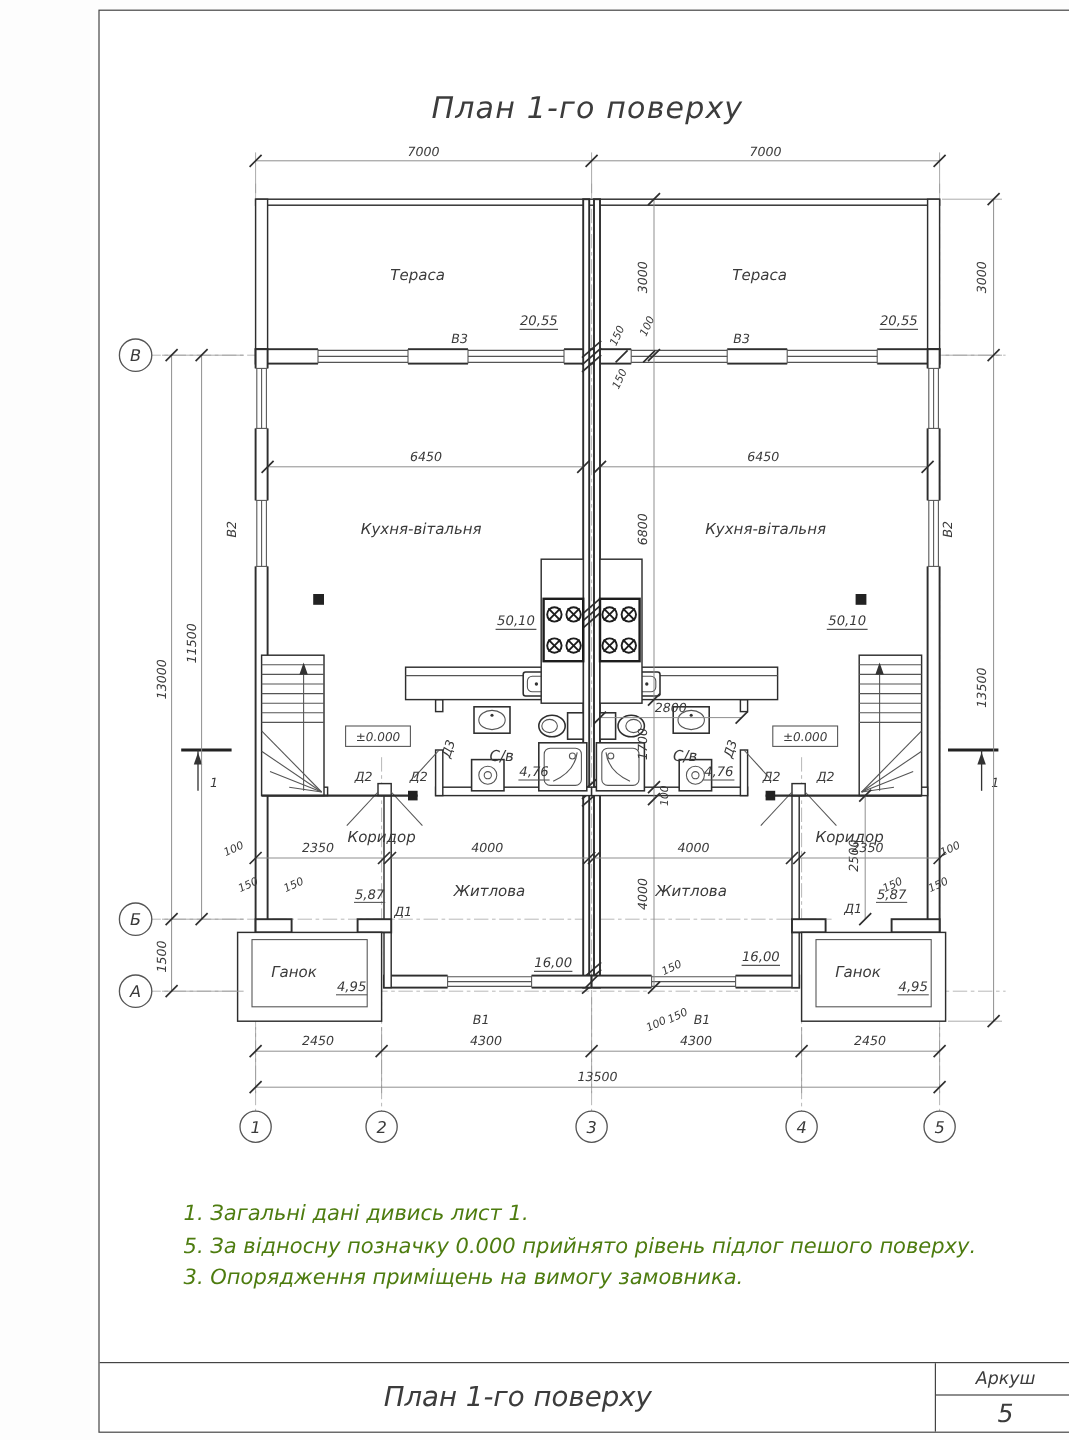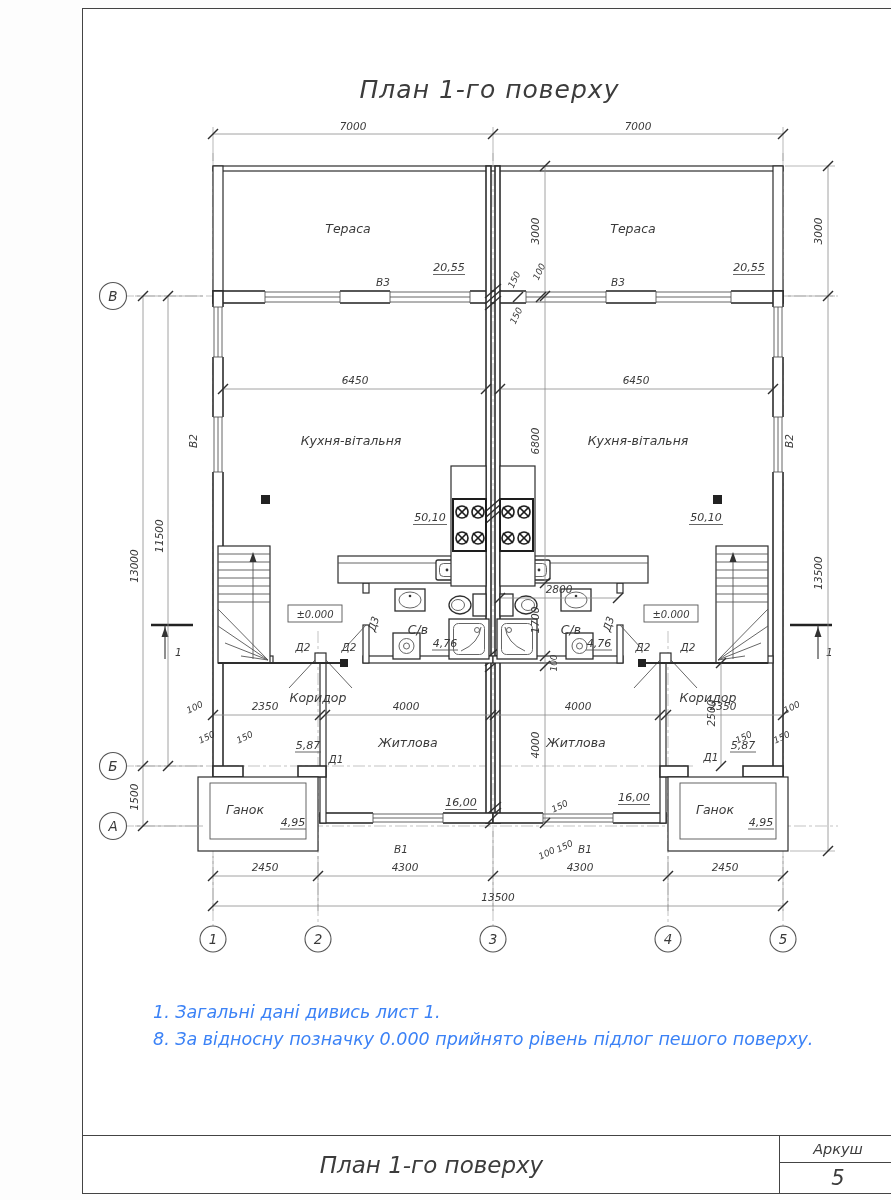--- a/index.html
+++ b/index.html
@@ -20,21 +20,21 @@
   .t-mk{font-size:10.5px;}
   .wall{fill:#fff;stroke:#2e2e2e;stroke-width:1.6px;}
   .wall2{fill:#fff;stroke:#2e2e2e;stroke-width:1.2px;}
   .thin{stroke:#555;stroke-width:0.9px;fill:none;}
   .fix{stroke:#2e2e2e;stroke-width:1.3px;fill:#fff;}
   .diml{stroke:#8a8a8a;stroke-width:0.8px;fill:none;}
   .extl{stroke:#9a9a9a;stroke-width:0.7px;fill:none;}
   .axl{stroke:#9a9a9a;stroke-width:0.8px;fill:none;stroke-dasharray:12 3 3 3;opacity:.75;}
   .tick{stroke:#2e2e2e;stroke-width:1.4px;}
   .notes{position:absolute;left:70px;top:990px;font-style:italic;font-size:17.5px;
-         line-height:1.52;color:#3b82f6;}
+         line-height:1.52;color:#4d7c0f;}
   .titleblock{position:absolute;left:0;bottom:0;width:100%;height:57px;border-top:1.8px solid #444;}
   .tb-main{position:absolute;left:0;top:0;width:697px;height:57px;display:flex;
            align-items:center;justify-content:center;font-style:italic;font-size:23px;color:#3c3c3c;}
   .tb-right{position:absolute;right:0;top:0;width:116px;height:57px;border-left:1.6px solid #444;}
   .tb-sheet-label{height:26px;border-bottom:1.4px solid #444;display:flex;align-items:center;
                   justify-content:center;font-style:italic;font-size:14.5px;color:#3c3c3c;}
   .tb-sheet-num{height:30px;display:flex;align-items:center;justify-content:center;
                 font-style:italic;font-size:21px;color:#3c3c3c;}
 </style>
 </head>
@@ -584,21 +584,22 @@
       <text class="t-ax" x="575" y="833" text-anchor="middle">4</text>
       <text class="t-ax" x="690" y="833" text-anchor="middle">5</text>
       <text class="t-ax" x="20" y="190" text-anchor="middle">В</text>
       <text class="t-ax" x="20" y="660" text-anchor="middle">Б</text>
       <text class="t-ax" x="20" y="720" text-anchor="middle">А</text>
     </g>
   </svg>
 
   <div class="notes">
     <div>1.  Загальні дані дивись лист 1.</div>
-    <div>8. За відносну позначку 0.000 прийнято рівень підлог пешого поверху.</div>
+    <div>5. За відносну позначку 0.000 прийнято рівень підлог пешого поверху.</div>
+    <div>3. Опорядження приміщень на вимогу замовника.</div>
   </div>
 
   <div class="titleblock">
     <div class="tb-main">План 1-го поверху</div>
     <div class="tb-right">
       <div class="tb-sheet-label">Аркуш</div>
       <div class="tb-sheet-num">5</div>
     </div>
   </div>
 

